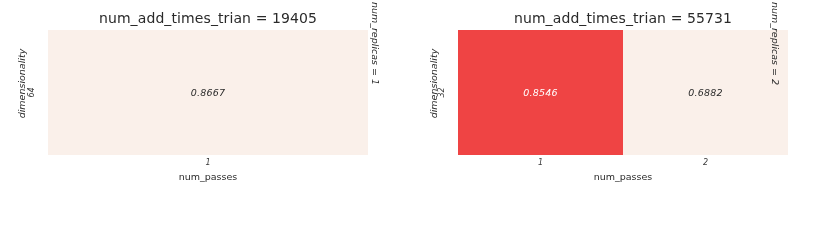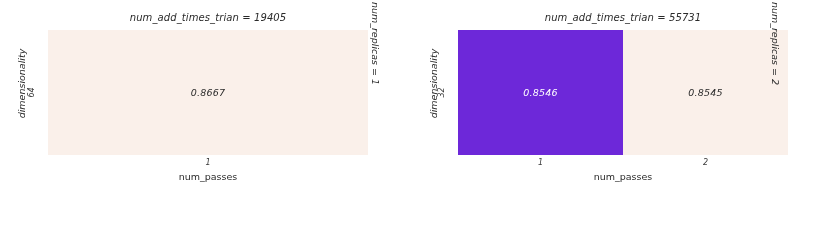--- a/index.html
+++ b/index.html
@@ -28,22 +28,21 @@
   }
   .facet-left  { left: 0px;   width: 400px; }
   .facet-right { left: 420px; width: 399px; }
 
   
   .facet-title {
     position: absolute;
     top: 11px;
     height: 14px;
     line-height: 14px;
-    font-size: 10px;
-    font-style: italic;
+    font-size: 14px;
     color: #2a2a2a;
     text-align: center;
     white-space: nowrap;
     letter-spacing: 0.1px;
   }
   .facet-left .facet-title  { left: 48px;  width: 320px; }
   .facet-right .facet-title { left: 38px;  width: 330px; }
 
   
   .axes {
@@ -179,25 +178,25 @@
 
   <div class="facet facet-right">
 
     <div class="facet-title">num_add_times_trian = 55731</div>
 
     <div class="ylabel">dimensionality</div>
 
     <div class="ytick">32</div>
 
     <div class="axes">
-      <div class="cell" style="flex:1 1 0; background:#6d28d9;">
+      <div class="cell" style="flex:1 1 0; background:#ef4444;">
         <span class="cell-text" style="color:#ffffff;">0.8546</span>
       </div>
       <div class="cell" style="flex:1 1 0; background:#faf0ea;">
-        <span class="cell-text" style="color:#2a2a2a;">0.8545</span>
+        <span class="cell-text" style="color:#2a2a2a;">0.6882</span>
       </div>
     </div>
 
     <div class="rowlabel">num_replicas = 2</div>
 
     <div class="xticks">
       <div class="xtick">1</div>
       <div class="xtick">2</div>
     </div>
 

